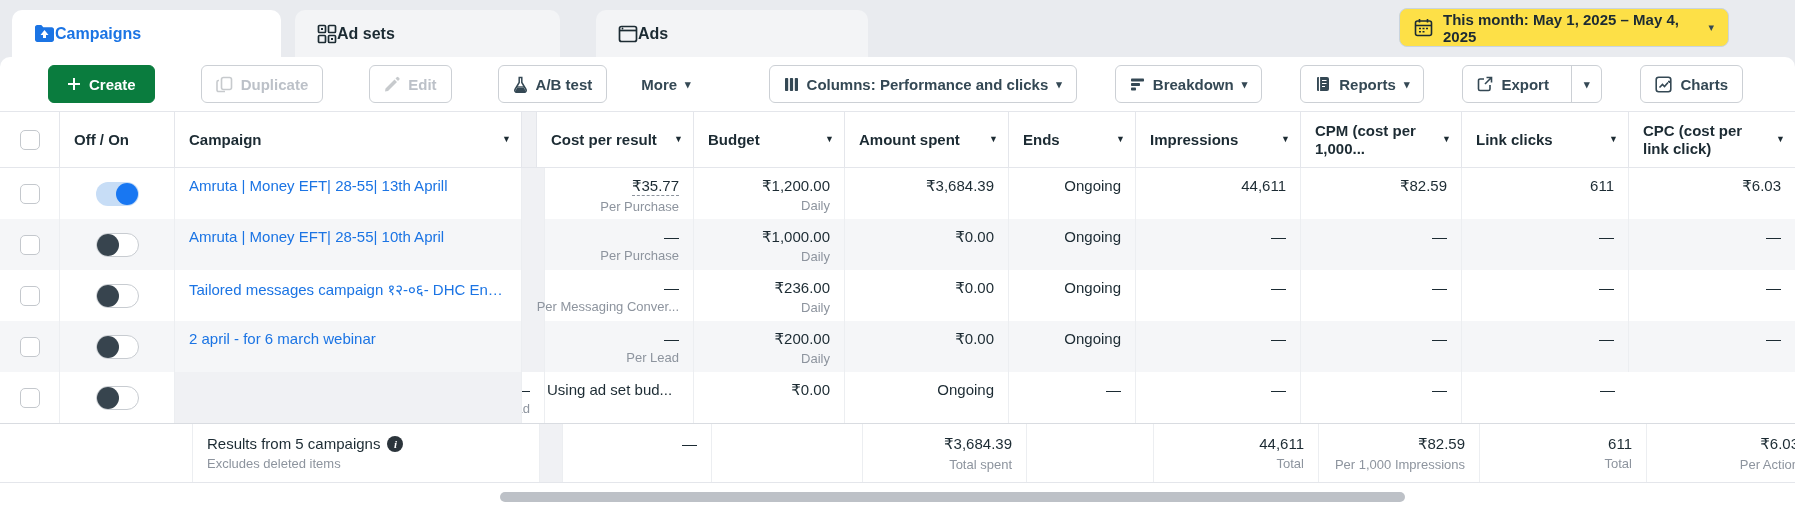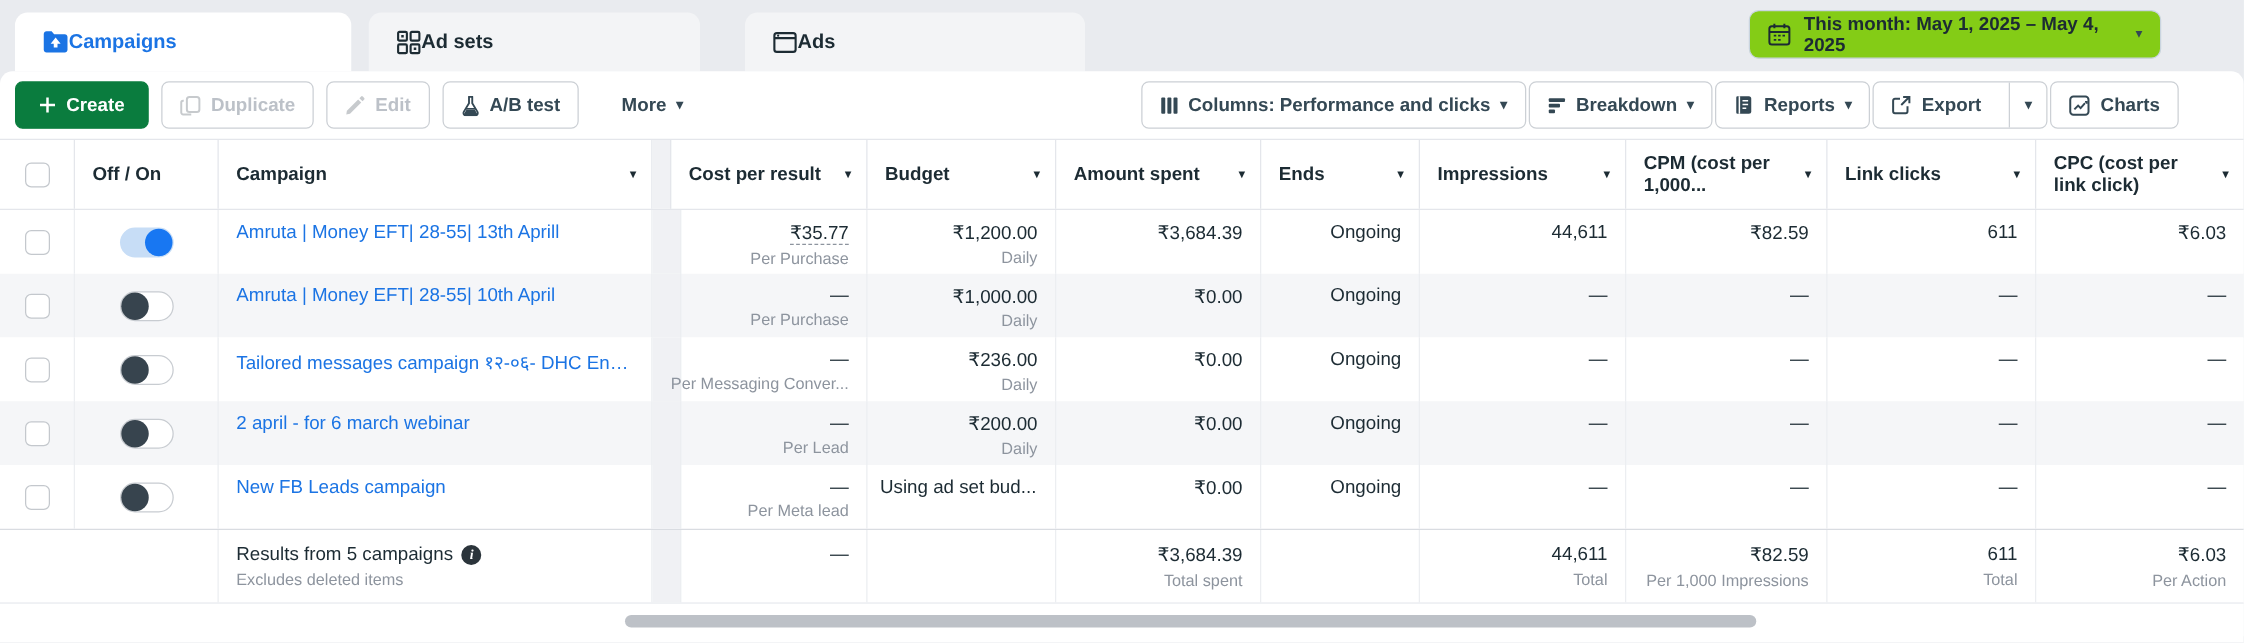--- a/index.html
+++ b/index.html
@@ -16,35 +16,35 @@
   .tabbar{ position:absolute; top:0; left:0; right:0; height:57px; }
   .tab{ position:absolute; top:10px; height:47px; border-radius:10px 10px 0 0;
     display:flex; align-items:center; padding-left:22px;
     font-size:16px; font-weight:700; cursor:pointer; }
   .tab .ticon{ display:inline-flex; }
   .tab-campaigns{ left:12px; width:269px; background:#fff; color:var(--accent); z-index:3; }
   .tab-adsets{ left:295px; width:265px; background:#f3f4f6; color:#1c2b33; }
   .tab-ads{ left:596px; width:272px; background:#f3f4f6; color:#1c2b33; }
 
   .date-btn{ position:absolute; top:8px; right:66px; width:330px; height:39px;
-    background:#84cc16; border:1px solid #c9d4df; border-radius:8px;
+    background:#fde047; border:1px solid #c9d4df; border-radius:8px;
     display:flex; align-items:center; gap:10px; padding:0 14px; cursor:pointer;
     font-size:15px; font-weight:600; color:#1c2b33; }
   .date-btn .caret{ margin-left:auto; }
 
   
   .panel{ position:absolute; top:57px; left:0; right:0; bottom:0;
     background:#fff; border-radius:10px 10px 0 0; }
 
   
   .toolbar{ display:flex; align-items:center; height:54px; padding:0 52px 0 12px; gap:10px; }
   .btn{ display:inline-flex; align-items:center; gap:8px; height:38px;
     border-radius:6px; background:#fff; border:1px solid var(--btn-border);
     padding:0 14px; font-size:15px; font-weight:600; color:var(--dark);
-    cursor:pointer; white-space:nowrap; }
+    cursor:pointer; white-space:nowrap;margin-left:36px; }
   .btn.primary{ background:var(--green); border-color:var(--green); color:#fff; padding:0 18px; }
   .btn.disabled{ color:var(--disabled); cursor:default; }
   .btn.disabled svg{ opacity:.55; }
   .btn.plain{ border:none; padding:0 8px; margin-left:16px; }
   .right-group{ margin-left:auto; display:flex; align-items:center; gap:2px; }
   .split{ padding:0; }
   .split .seg{ display:inline-flex; align-items:center; gap:8px; height:100%; padding:0 14px;justify-content:flex-end; }
   .split .seg + .seg{ border-left:1px solid var(--btn-border); padding:0 12px; }
   .caret{ font-size:11px; color:var(--dark); line-height:1; }
 
@@ -82,21 +82,21 @@
 
   .toggle{ position:relative; width:43px; height:24px; border-radius:24px; cursor:pointer; display:inline-block; }
   .toggle .knob{ position:absolute; top:1px; width:22px; height:22px; border-radius:50%; }
   .toggle.on{ background:#c7ddf6; }
   .toggle.on .knob{ right:1px; background:#1877f2; }
   .toggle.off{ background:#fff; border:1px solid #c8ccd1; }
   .toggle.off .knob{ top:0; left:0; background:#37444e; }
 
   
   .summary{ display:grid; grid-template-columns:var(--cols-sum); height:60px;
-    border-top:1px solid #d9dce1; border-bottom:1px solid var(--border); background:#fff; }
+    border-top:1px solid #d9dce1; border-bottom:1px solid var(--border); background:#fff;padding-left:18px; }
   .sd{ display:flex; flex-direction:column; align-items:flex-end;
     padding:11px 14px 0 8px; border-right:1px solid #eceef1; font-size:15px; }
   .sd:last-child{ border-right:none; }
   .sd .sub{ font-size:13px; color:var(--muted); margin-top:4px; white-space:nowrap; }
   .sd.title-cell{ align-items:flex-start; padding-left:14px; }
   .sd .trow{ display:flex; align-items:center; gap:7px; }
   .info{ width:16px; height:16px; border-radius:50%; background:#2b343b; color:#fff;
     display:inline-flex; align-items:center; justify-content:center;
     font:italic 700 11px "Liberation Serif",serif; }
 
@@ -474,23 +474,20 @@
   </div>
           <div class="tr">
     <div class="td cb-cell">
       <span class="checkbox"></span>
     </div>
     <div class="td toggle-cell">
       <span class="toggle off">
                 <span class="knob"></span>
               </span>
     </div>
-    <div class="td campaign-cell">
-      <a class="camp-link" href="#">New FB Leads campaign</a>
-    </div>
     <div class="td gutter"></div>
     <div class="td">
       <span class="val cost-val">—</span>
       <span class="sub">Per Meta lead</span>
     </div>
     <div class="td budget-td left-val">
       <span class="val">Using ad set bud...</span>
       <span class="sub"></span>
     </div>
     <div class="td">

